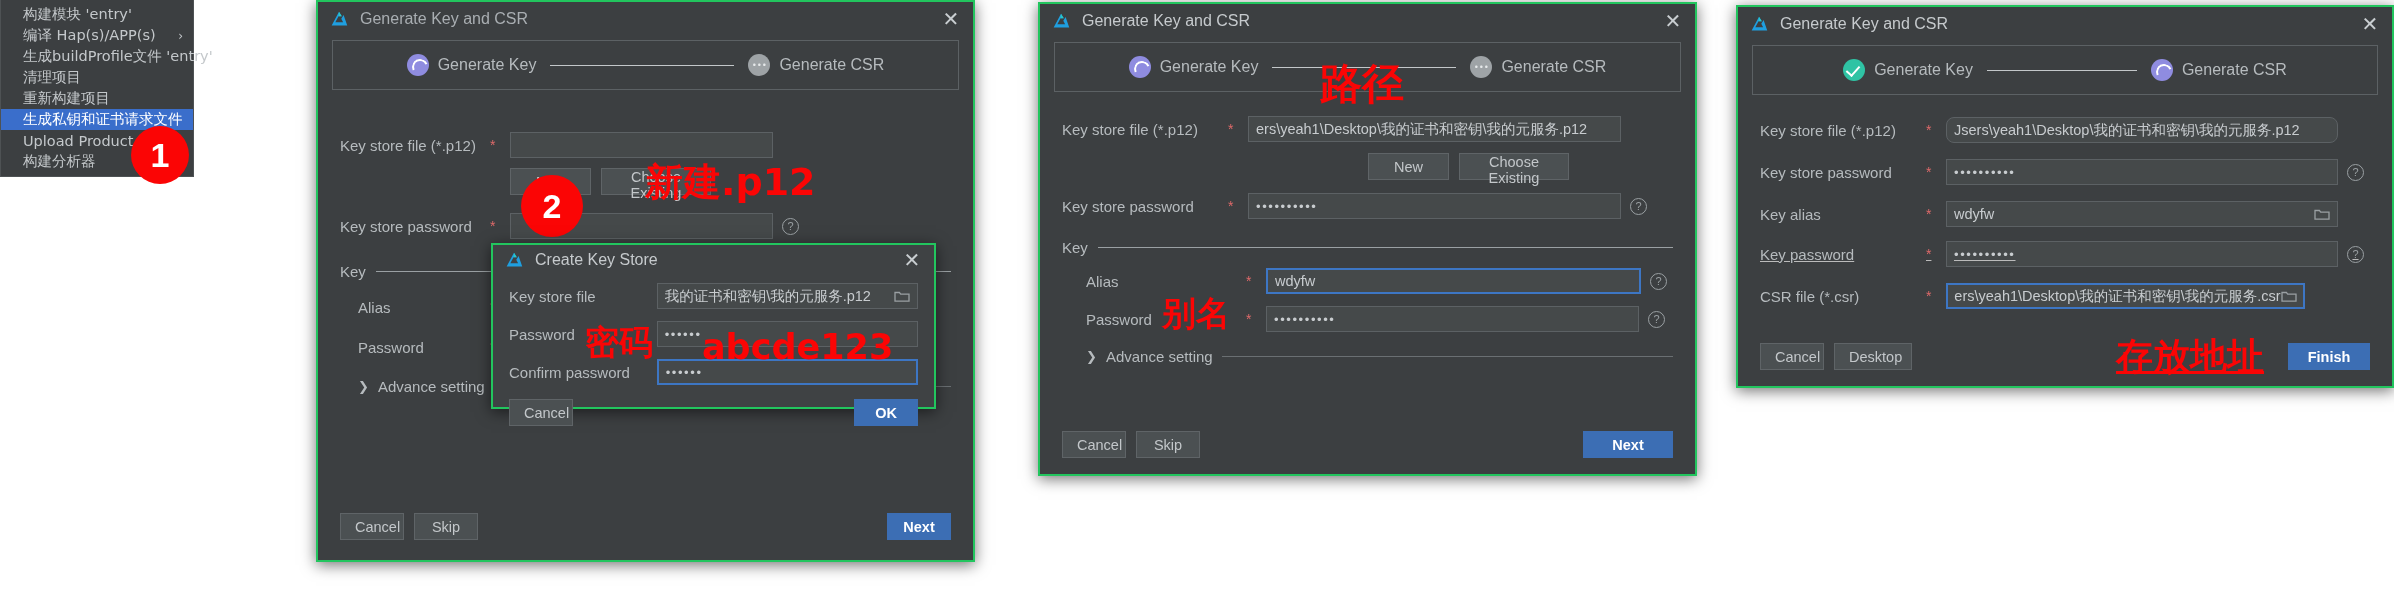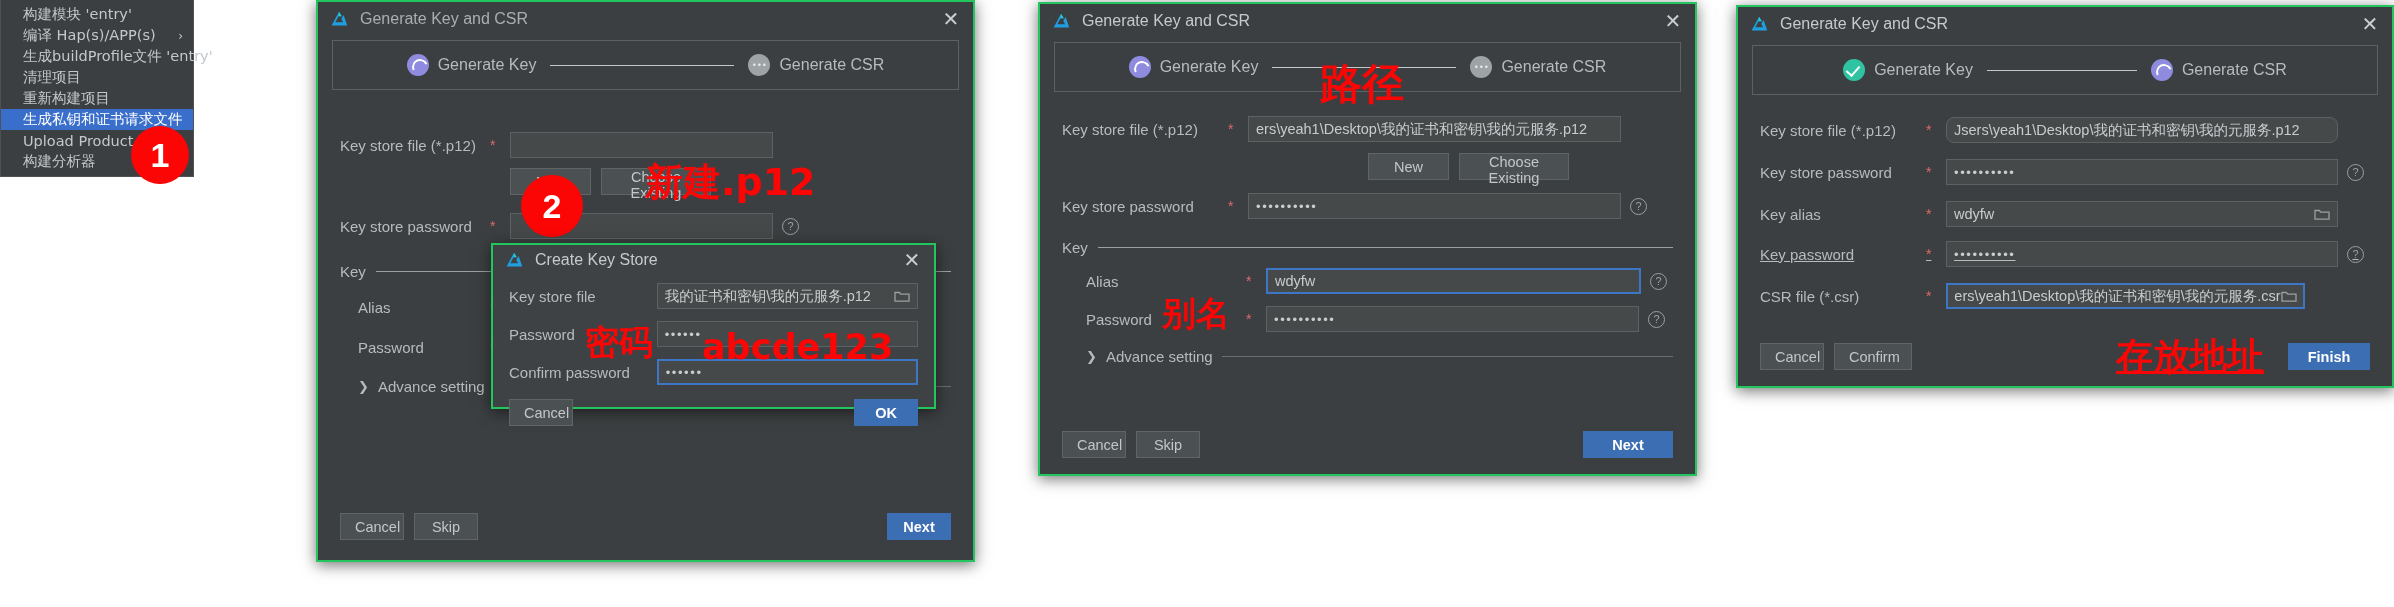--- a/index.html
+++ b/index.html
@@ -420,18 +420,18 @@
         <span>ers\yeah1\Desktop\我的证书和密钥\我的元服务.csr</span>
         <svg class="folder-ic" width="16" height="13" viewBox="0 0 16 13">
           <path d="M1 2.5 h4.4 l1.3 1.6 H15 v7 H1 z" fill="none" stroke="#9aa0a3" stroke-width="1.3"></path>
         </svg>
       </span>
     </div>
   </div>
 
   <div style="position:absolute; left:22px; right:22px; bottom:16px; display:flex; align-items:center;">
     <button class="btn" style="width:64px;">Cancel</button>
-    <button class="btn" style="margin-left:10px; width:78px;">Confirm</button>
+    <button class="btn" style="margin-left:10px; width:78px;">Desktop</button>
     <button class="btn primary" style="margin-left:auto; width:82px;">Finish</button>
   </div>
 </div>
 
 <div class="mark" style="left:2116px; top:338px; font-size:37px;text-decoration:underline;">存放地址</div>
 
 </body></html>

